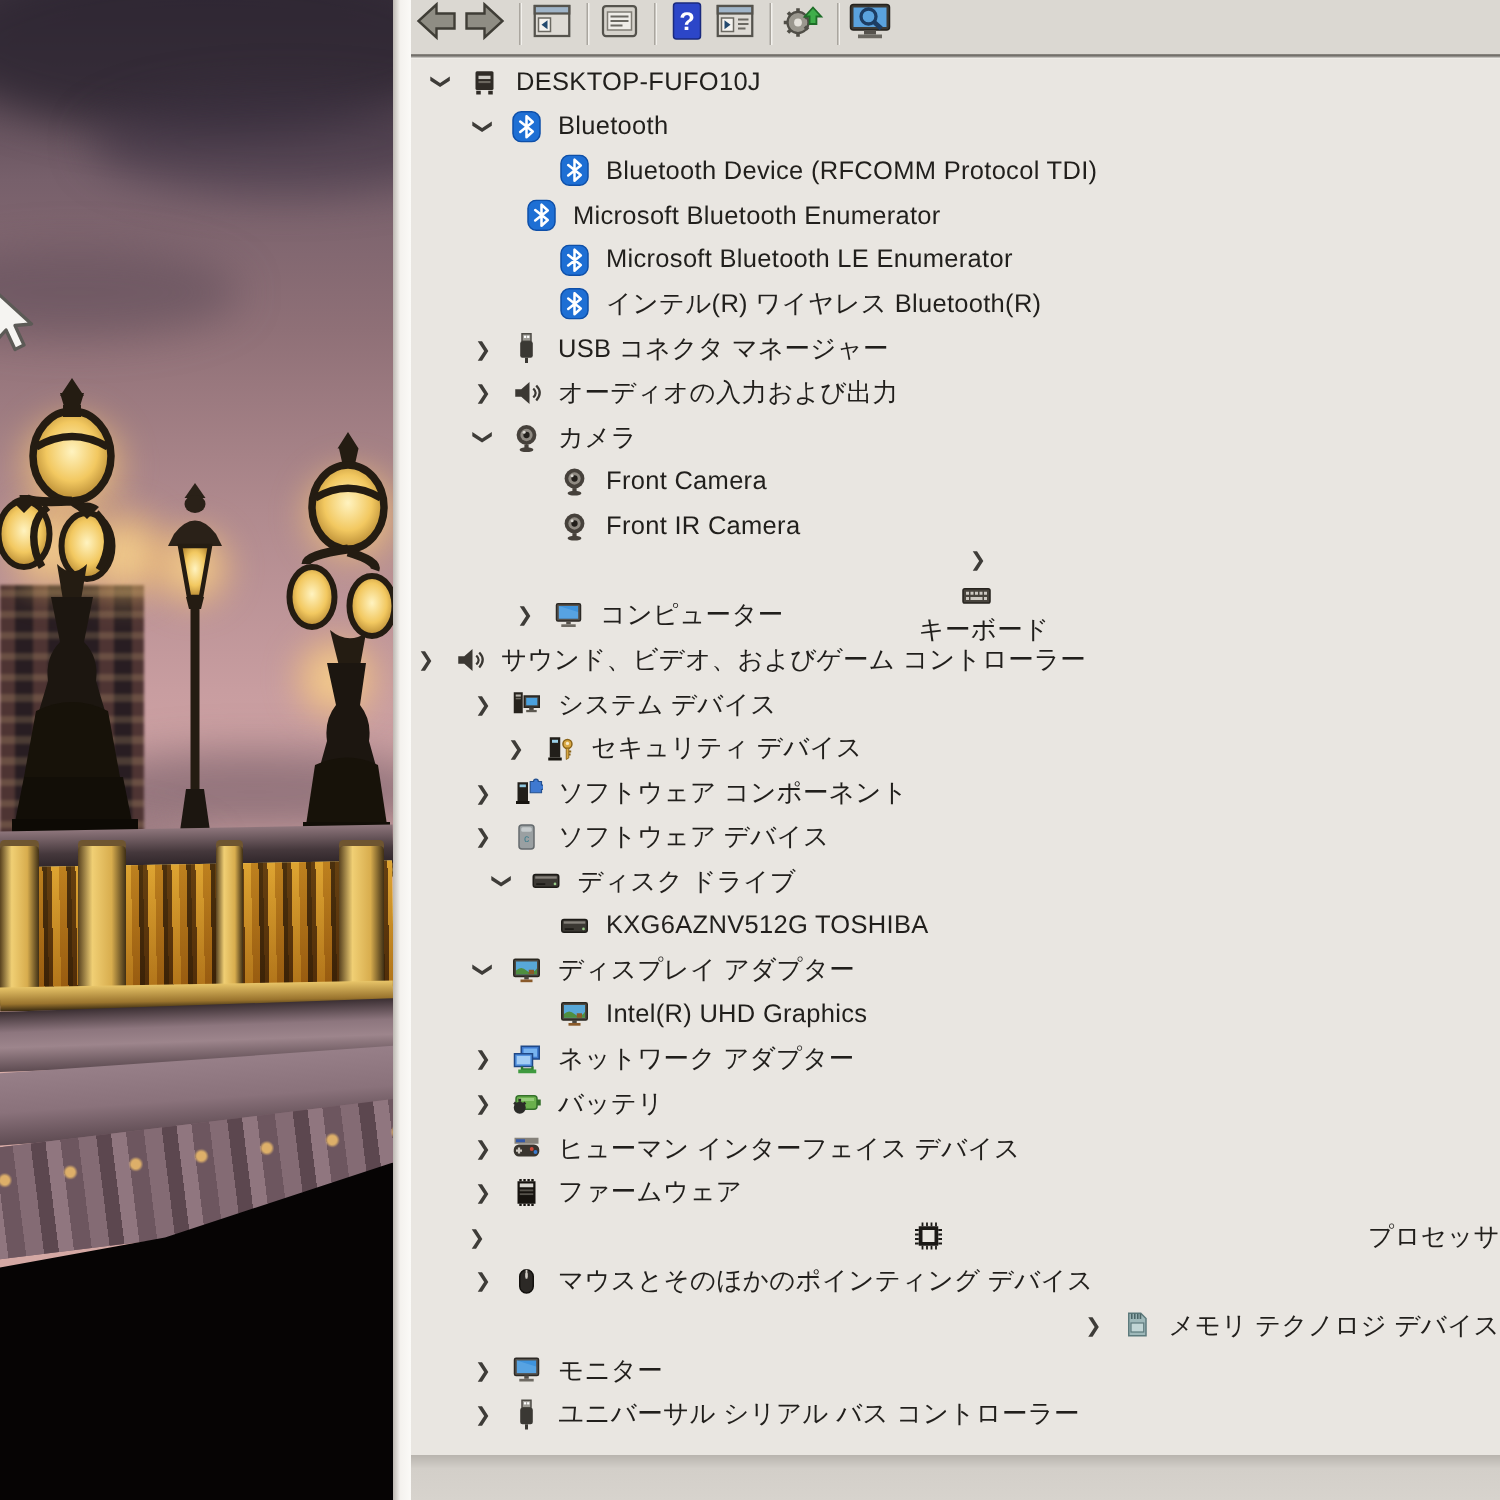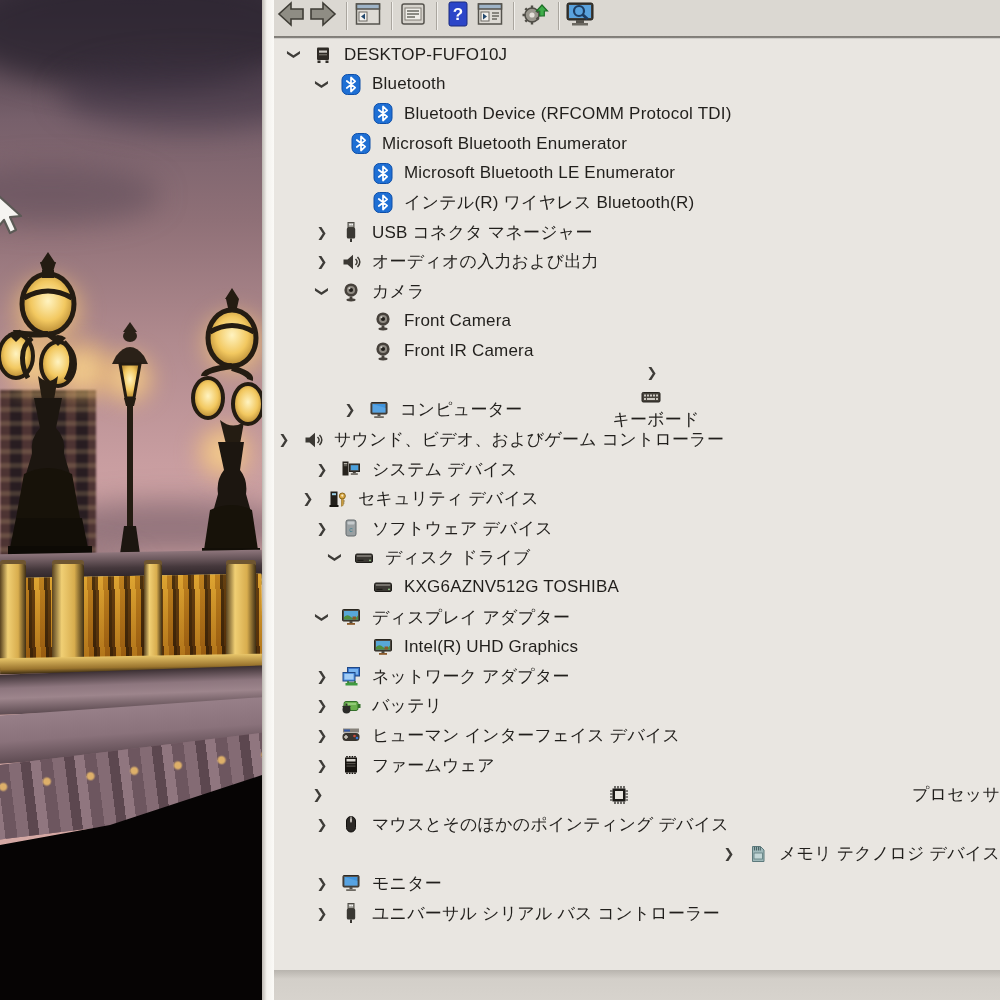--- a/index.html
+++ b/index.html
@@ -420,39 +420,51 @@
               <rect x="3.8" y="5" width="3.4" height="1.4" fill="#b7b3ab"></rect>
               <rect x="3.8" y="7.2" width="3.4" height="1" fill="#6e6a62"></rect>
               <rect x="9.5" y="6" width="10" height="7.5" fill="#46423c" stroke="#26231e"></rect>
               <rect x="10.8" y="7.2" width="7.4" height="5" fill="#4aa0dd"></rect>
               <rect x="12.8" y="13.5" width="3" height="1.8" fill="#46423c"></rect>
               <rect x="10.8" y="15.3" width="7" height="1.5" fill="#5c5850"></rect>
             </svg>
           </span>
     <span class="tlabel">システム デバイス</span>
   </div>
-        <div class="row" style="padding-left: 24px;">
+        <div class="row" style="padding-left: 60px;">
     <span class="chev collapsed"></span>
     <span class="ticon">
             <svg width="22" height="22" viewBox="0 0 22 22">
               <rect x="4.5" y="3.5" width="7" height="13.5" fill="#221f1a"></rect>
               <rect x="6" y="5.2" width="4" height="2" fill="#9bd0e8"></rect>
               <rect x="3.5" y="17" width="9" height="2" fill="#17140f"></rect>
               <circle cx="16.3" cy="8" r="3" fill="#d9a843" stroke="#8a6418"></circle>
               <circle cx="16.3" cy="7.6" r="1.1" fill="#f6e9c8"></circle>
               <path d="M15.5 10.8 h1.7 v6.5 l-1.7 1 Z" fill="#d9a843" stroke="#8a6418" stroke-width=".6"></path>
               <path d="M17.2 13 h1.6 M17.2 15 h1.2" stroke="#8a6418" stroke-width="1.2"></path>
             </svg>
           </span>
     <span class="tlabel">セキュリティ デバイス</span>
   </div>
         <div class="row" style="padding-left: 38px;">
     <span class="chev collapsed"></span>
     <span class="ticon">
             <svg width="22" height="22" viewBox="0 0 22 22">
+              <rect x="5" y="4.5" width="7" height="12.5" fill="#221f1a"></rect>
+              <rect x="6.4" y="6" width="4.2" height="1.8" fill="#8fc8e0"></rect>
+              <rect x="4" y="17" width="9" height="2" fill="#17140f"></rect>
+              <path d="M13.5 4 h2.2 a1.6 1.6 0 1 1 3.2 0 h2.1 v2.2 a1.6 1.6 0 1 1 0 3.2 v2.1 h-7.5 Z" fill="#3f79d1" stroke="#24508f" stroke-width=".8"></path>
+            </svg>
+          </span>
+    <span class="tlabel">ソフトウェア コンポーネント</span>
+  </div>
+        <div class="row" style="padding-left: 38px;">
+    <span class="chev collapsed"></span>
+    <span class="ticon">
+            <svg width="22" height="22" viewBox="0 0 22 22">
               <rect x="6" y="3" width="10" height="16" rx="2" fill="#9aa0a2" stroke="#646a6d"></rect>
               <rect x="7.5" y="4.5" width="7" height="3" rx="1" fill="#c6cbcd"></rect>
               <text x="11" y="14.5" text-anchor="middle" font-size="7" fill="#3f7f8f" font-family="Liberation Sans,sans-serif">c</text>
             </svg>
           </span>
     <span class="tlabel">ソフトウェア デバイス</span>
   </div>
         <div class="row" style="padding-left: 51px;">
     <span class="chev expanded"></span>
     <span class="ticon">

